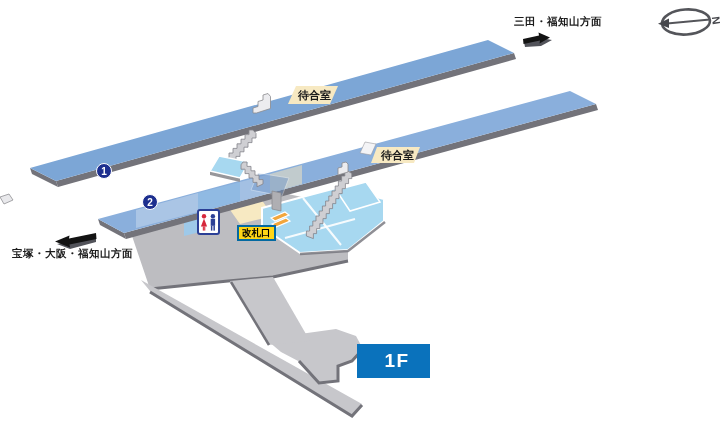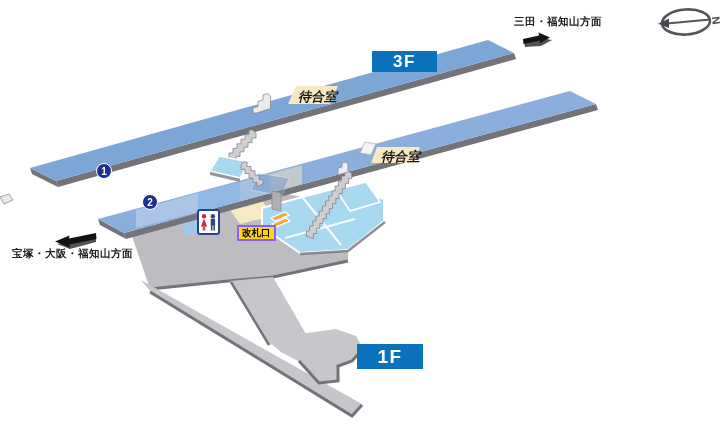--- a/index.html
+++ b/index.html
@@ -11,24 +11,24 @@
   .floor-banner{
     position:absolute;background:var(--c-floor-banner-blue,#0A72BC);color:#fff;
     font-weight:800;display:flex;align-items:center;justify-content:center;
     letter-spacing:1.5px;
   }
   .dir-label{
     position:absolute;color:#1b1b1b;font-weight:bold;font-size:10.5px;white-space:nowrap;
     letter-spacing:0.5px;
   }
   .room-label{
-    position:absolute;color:#1b1b1b;font-weight:bold;font-size:13px;white-space:nowrap;font-style:italic;
+    position:absolute;color:#1b1b1b;font-weight:bold;font-size:11px;white-space:nowrap;
   }
   .gate-label{
-    position:absolute;background:var(--c-ticket-gate-yellow,#FFD616);border:2px solid #8b5cf6;
+    position:absolute;background:var(--c-ticket-gate-yellow,#FFD616);border:2px solid #0369a1;
     color:#000;font-weight:bold;font-size:9.5px;line-height:12px;padding:0px 3px;
     white-space:nowrap;
   }
   .pf-circle{
     position:absolute;width:16px;height:16px;border-radius:50%;box-sizing:border-box;
     background:var(--c-platform-number-navy,#1D2F8F);border:1.5px solid #fff;
     color:#fff;font-weight:bold;font-size:10px;
     display:flex;align-items:center;justify-content:center;
   }
 </style>
@@ -147,22 +147,21 @@
     </g>
 
     <g transform="translate(655,2)">
       <ellipse cx="31" cy="20" rx="24" ry="12.5" fill="none" stroke="#54555A" stroke-width="2.6" transform="rotate(-4 31 20)"></ellipse>
       <path d="M12,21.5 L55,17.5" stroke="#54555A" stroke-width="2" fill="none"></path>
       <polygon points="14,16.5 3,21.8 14,26" fill="#46474C"></polygon>
       <text x="55" y="17" font-size="11" font-weight="bold" fill="#46474C" font-family="Liberation Sans, DejaVu Sans, sans-serif" transform="rotate(82 57 17)">N</text>
     </g>
   </svg>
 
-  <div class="floor-banner" style="left:372px;top:51px;width:65px;height:21px;font-size:17px;">3F</div>
-  <div class="floor-banner" style="left:357px;top:344px;width:66px;height:25px;font-size:19px;">1F</div>
+  <div class="floor-banner" style="left:357px;top:344px;width:66px;height:34px;font-size:19px;padding-left:7px;">1F</div>
 
   <div class="dir-label" style="left:514px;top:15px;">三田・福知山方面</div>
   <div class="dir-label" style="left:12px;top:247px;">宝塚・大阪・福知山方面</div>
 
   <div class="room-label" style="left:298px;top:88px;">待合室</div>
   <div class="room-label" style="left:381px;top:148px;">待合室</div>
 
   <div class="gate-label" style="left:237px;top:225px;">改札口</div>
 
   <div class="pf-circle" style="left:96px;top:163px;">1</div>

